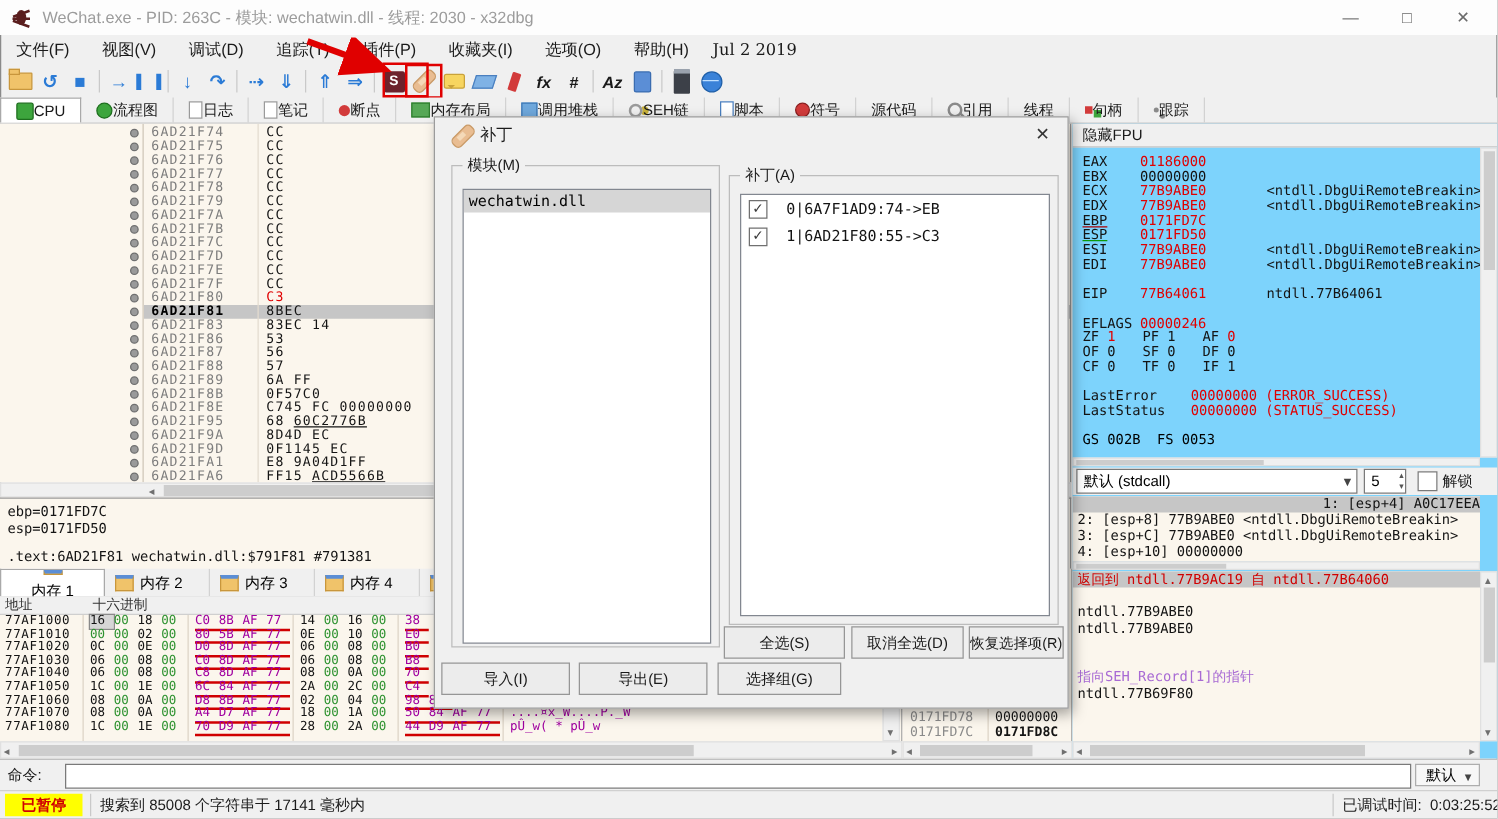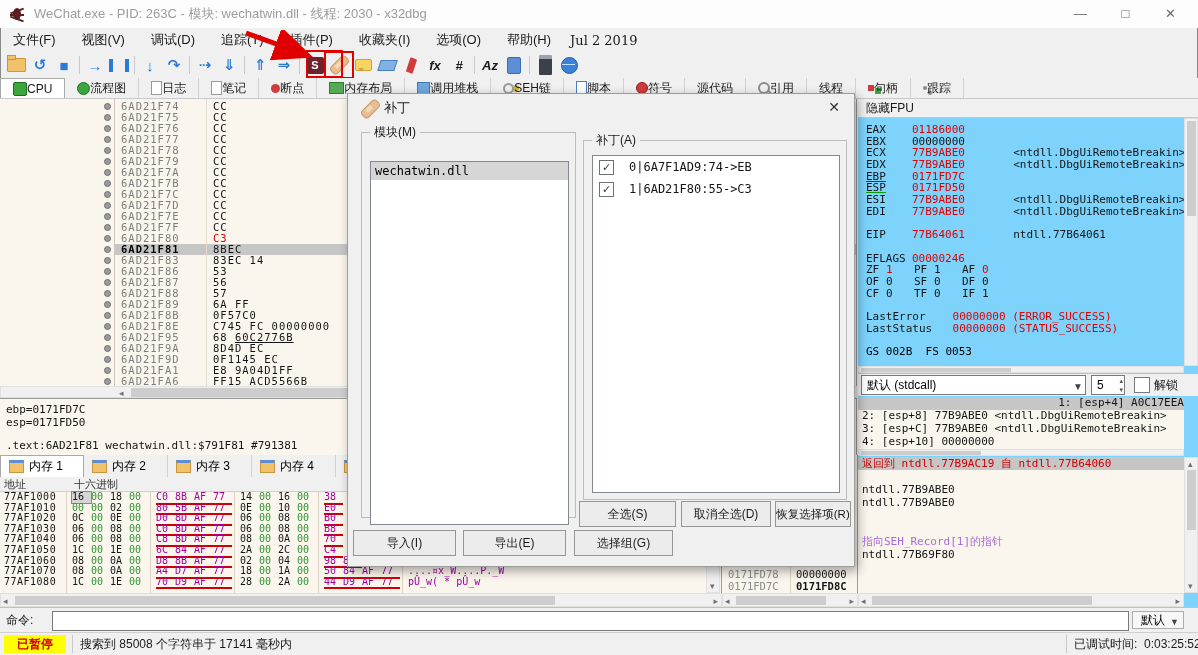--- a/index.html
+++ b/index.html
@@ -88,21 +88,21 @@
 
   #disasm-hscroll{left:0;top:386px;width:857px;height:12px;}
   #disasm-info{left:0;top:398px;width:857px;height:57px;background:#fbf6ed;border-top:1px solid #9a9a9a;border-right:1px solid #9a9a9a;
                font-family:"DejaVu Sans Mono",monospace;font-size:11px;color:#141414;}
   #disasm-info div{position:absolute;left:6px;white-space:pre;}
 
   
   #mempane{left:0;top:455px;width:722px;height:152px;background:#fbf6ed;border-right:1px solid #9a9a9a;overflow:hidden;}
   #memtabs{position:absolute;left:0;top:0;width:722px;height:22px;background:#f0f0f0;display:flex;border-bottom:1px solid #c0c0c0;}
   .memtab{display:flex;align-items:center;gap:5px;width:84px;box-sizing:border-box;padding:0 8px;font-size:12px;border-right:1px solid #d2d2d2;white-space:nowrap;}
-  .memtab.active{background:#fff;border:1px solid #a9a9a9;border-bottom:none;}
+  .memtab.active{background:#fff;border:1px solid #a9a9a9;border-bottom:none;flex-direction:column;}
   #memheader{position:absolute;left:0;top:22px;width:722px;height:14px;background:#f0f0f0;border-bottom:1px solid #cfcfcf;
              font-size:11px;color:#333;}
   #memheader span{position:absolute;top:0;line-height:14px;}
   #mh-addr{left:4px;} #mh-hex{left:74px;}
   #memrows{position:absolute;left:0;top:37px;right:0;font-family:"DejaVu Sans Mono",monospace;font-size:10px;}
   .vline{position:absolute;top:37px;bottom:14px;width:1px;background:#ddd4c6;}
   .mrow{height:10.6px;line-height:10.6px;position:relative;white-space:pre;}
   .maddr{position:absolute;left:4px;color:#141414;letter-spacing:.5px;}
   .mg{position:absolute;top:0;}
   .mb{display:inline-block;width:19px;color:#141414;}
@@ -189,21 +189,21 @@
   
   #dialog{left:347px;top:93px;width:508px;height:474px;background:#f0f0f0;border:1px solid #9b9b9b;z-index:30;
           box-shadow:3px 4px 10px rgba(0,0,0,.35);}
   #dlg-title{position:absolute;left:0;top:0;width:100%;height:27px;}
   #dlg-title .shape-bandaid{position:absolute;left:12px;top:10px;}
   #dlg-title-text{position:absolute;left:36px;top:0;line-height:27px;font-size:13px;color:#1a1a1a;}
   #dlg-close{position:absolute;right:0;top:0;width:40px;height:27px;text-align:center;line-height:27px;font-size:14px;color:#333;}
   .group{position:absolute;border:1px solid #bcbcbc;}
   .group-legend{position:absolute;top:-9px;left:8px;background:#f0f0f0;padding:0 4px;font-size:12px;color:#1a1a1a;}
   #grp-modules{left:13px;top:38px;width:213px;height:384px;}
-  #module-list{position:absolute;left:8px;top:28px;width:197px;height:362px;background:#fff;border:1px solid #828790;overflow:hidden;}
+  #module-list{position:absolute;left:8px;top:18px;width:197px;height:362px;background:#fff;border:1px solid #828790;overflow:hidden;}
   .module-item{height:18px;line-height:18px;background:#d6d6d6;font-family:"DejaVu Sans Mono",monospace;font-size:12px;padding-left:4px;}
   #grp-patches{left:235px;top:46px;width:262px;height:358px;}
   #patch-list{position:absolute;left:8px;top:14px;width:246px;height:336px;background:#fff;border:1px solid #828790;overflow:hidden;}
   .patch-item{height:22px;position:relative;}
   .pcheck{position:absolute;left:6px;top:4px;width:13px;height:13px;background:#fff;border:1px solid #707070;
           font-size:11px;line-height:13px;text-align:center;color:#3a3a3a;}
   .plabel{position:absolute;left:36px;top:0;line-height:22px;font-family:"DejaVu Sans Mono",monospace;font-size:12px;color:#141414;}
   .btn{position:absolute;height:24px;background:#ececec;border:1px solid #969696;font-size:12px;color:#1a1a1a;
        display:flex;align-items:center;justify-content:center;font-family:"Liberation Sans","DejaVu Sans",sans-serif;}
   #btn-selall{left:231px;top:407px;width:95px;}

